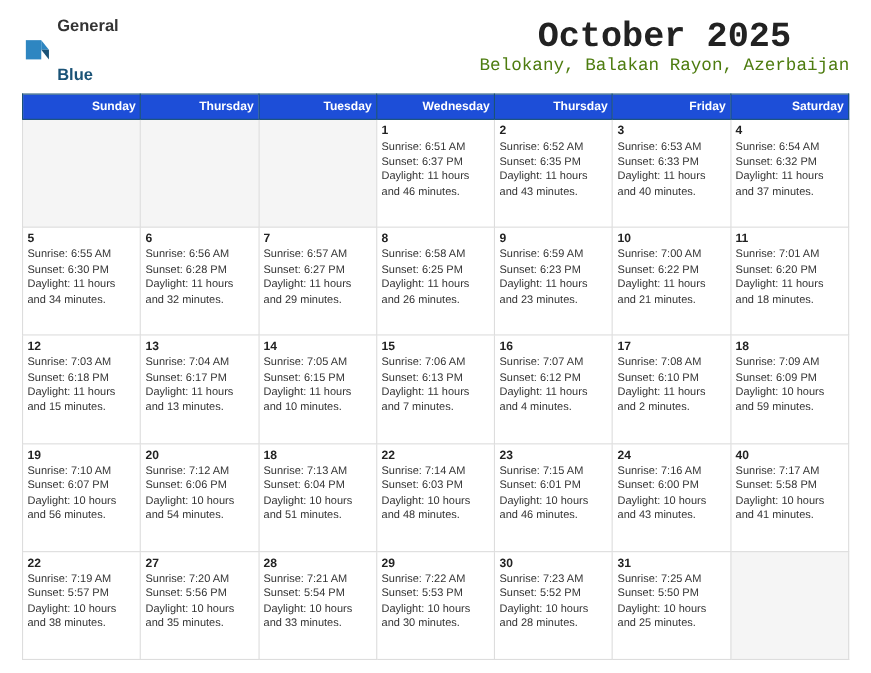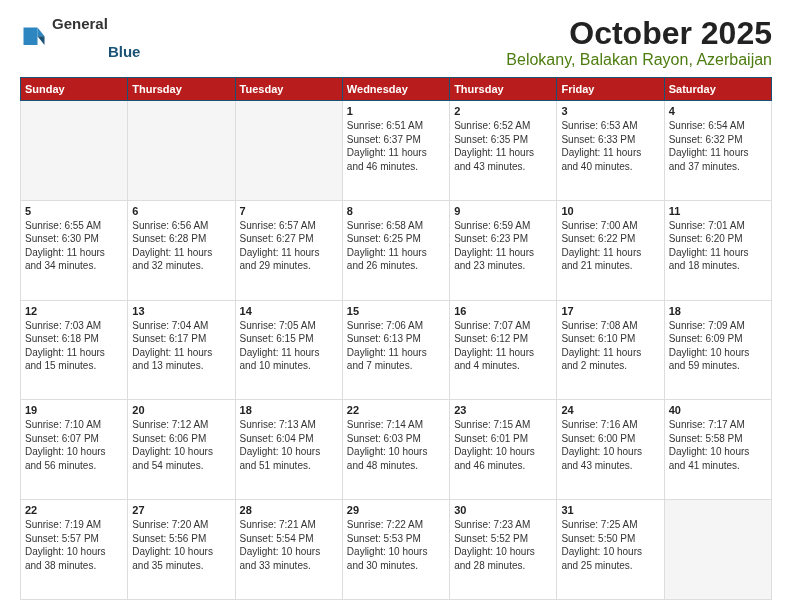--- a/index.html
+++ b/index.html
@@ -23,67 +23,68 @@
       justify-content: space-between;
       margin-bottom: 8px;
     }
     .logo {
       display: flex;
       align-items: center;
       gap: 0px;
     }
     .logo-text {
       display: flex;
-      flex-direction: row;
+      flex-direction: column;
       line-height: 1.1;
     }
     .logo-general {
       font-size: 15px;
       font-weight: bold;
       color: #333;
     }
     .logo-blue {
       font-size: 15px;
       font-weight: bold;
       color: #1a5276;
       margin-top: 28px;
     }
     .logo-icon {
       width: 28px;
       height: 28px;
       margin-right: 4px;
     }
     .title-block {
-      text-align: right;
+      text-align: center;
+      font-family: Liberation Mono, monospace;
     }
     .month-title {
       font-size: 32px;
       font-weight: bold;
       color: #222;
       line-height: 1.1;
     }
     .location {
       font-size: 16px;
       color: #4d7c0f;
       font-weight: normal;
     }
     .calendar {
       flex: 1;
       border: 1px solid #ccc;
       border-collapse: collapse;
       width: 100%;
       table-layout: fixed;
     }
     .calendar th {
-      background: #b91c1c;
+      background: #1d4ed8;
       color: #fff;
       font-size: 11px;
       font-weight: bold;
       padding: 5px 4px;
-      text-align: left;
+      text-align: right;
       border: 1px solid #1a5276;
     }
     .calendar td {
       vertical-align: top;
       padding: 4px 4px 2px 4px;
       border: 1px solid #ddd;
       font-size: 9.2px;
       color: #333;
       background: #fff;
       height: 82px;

